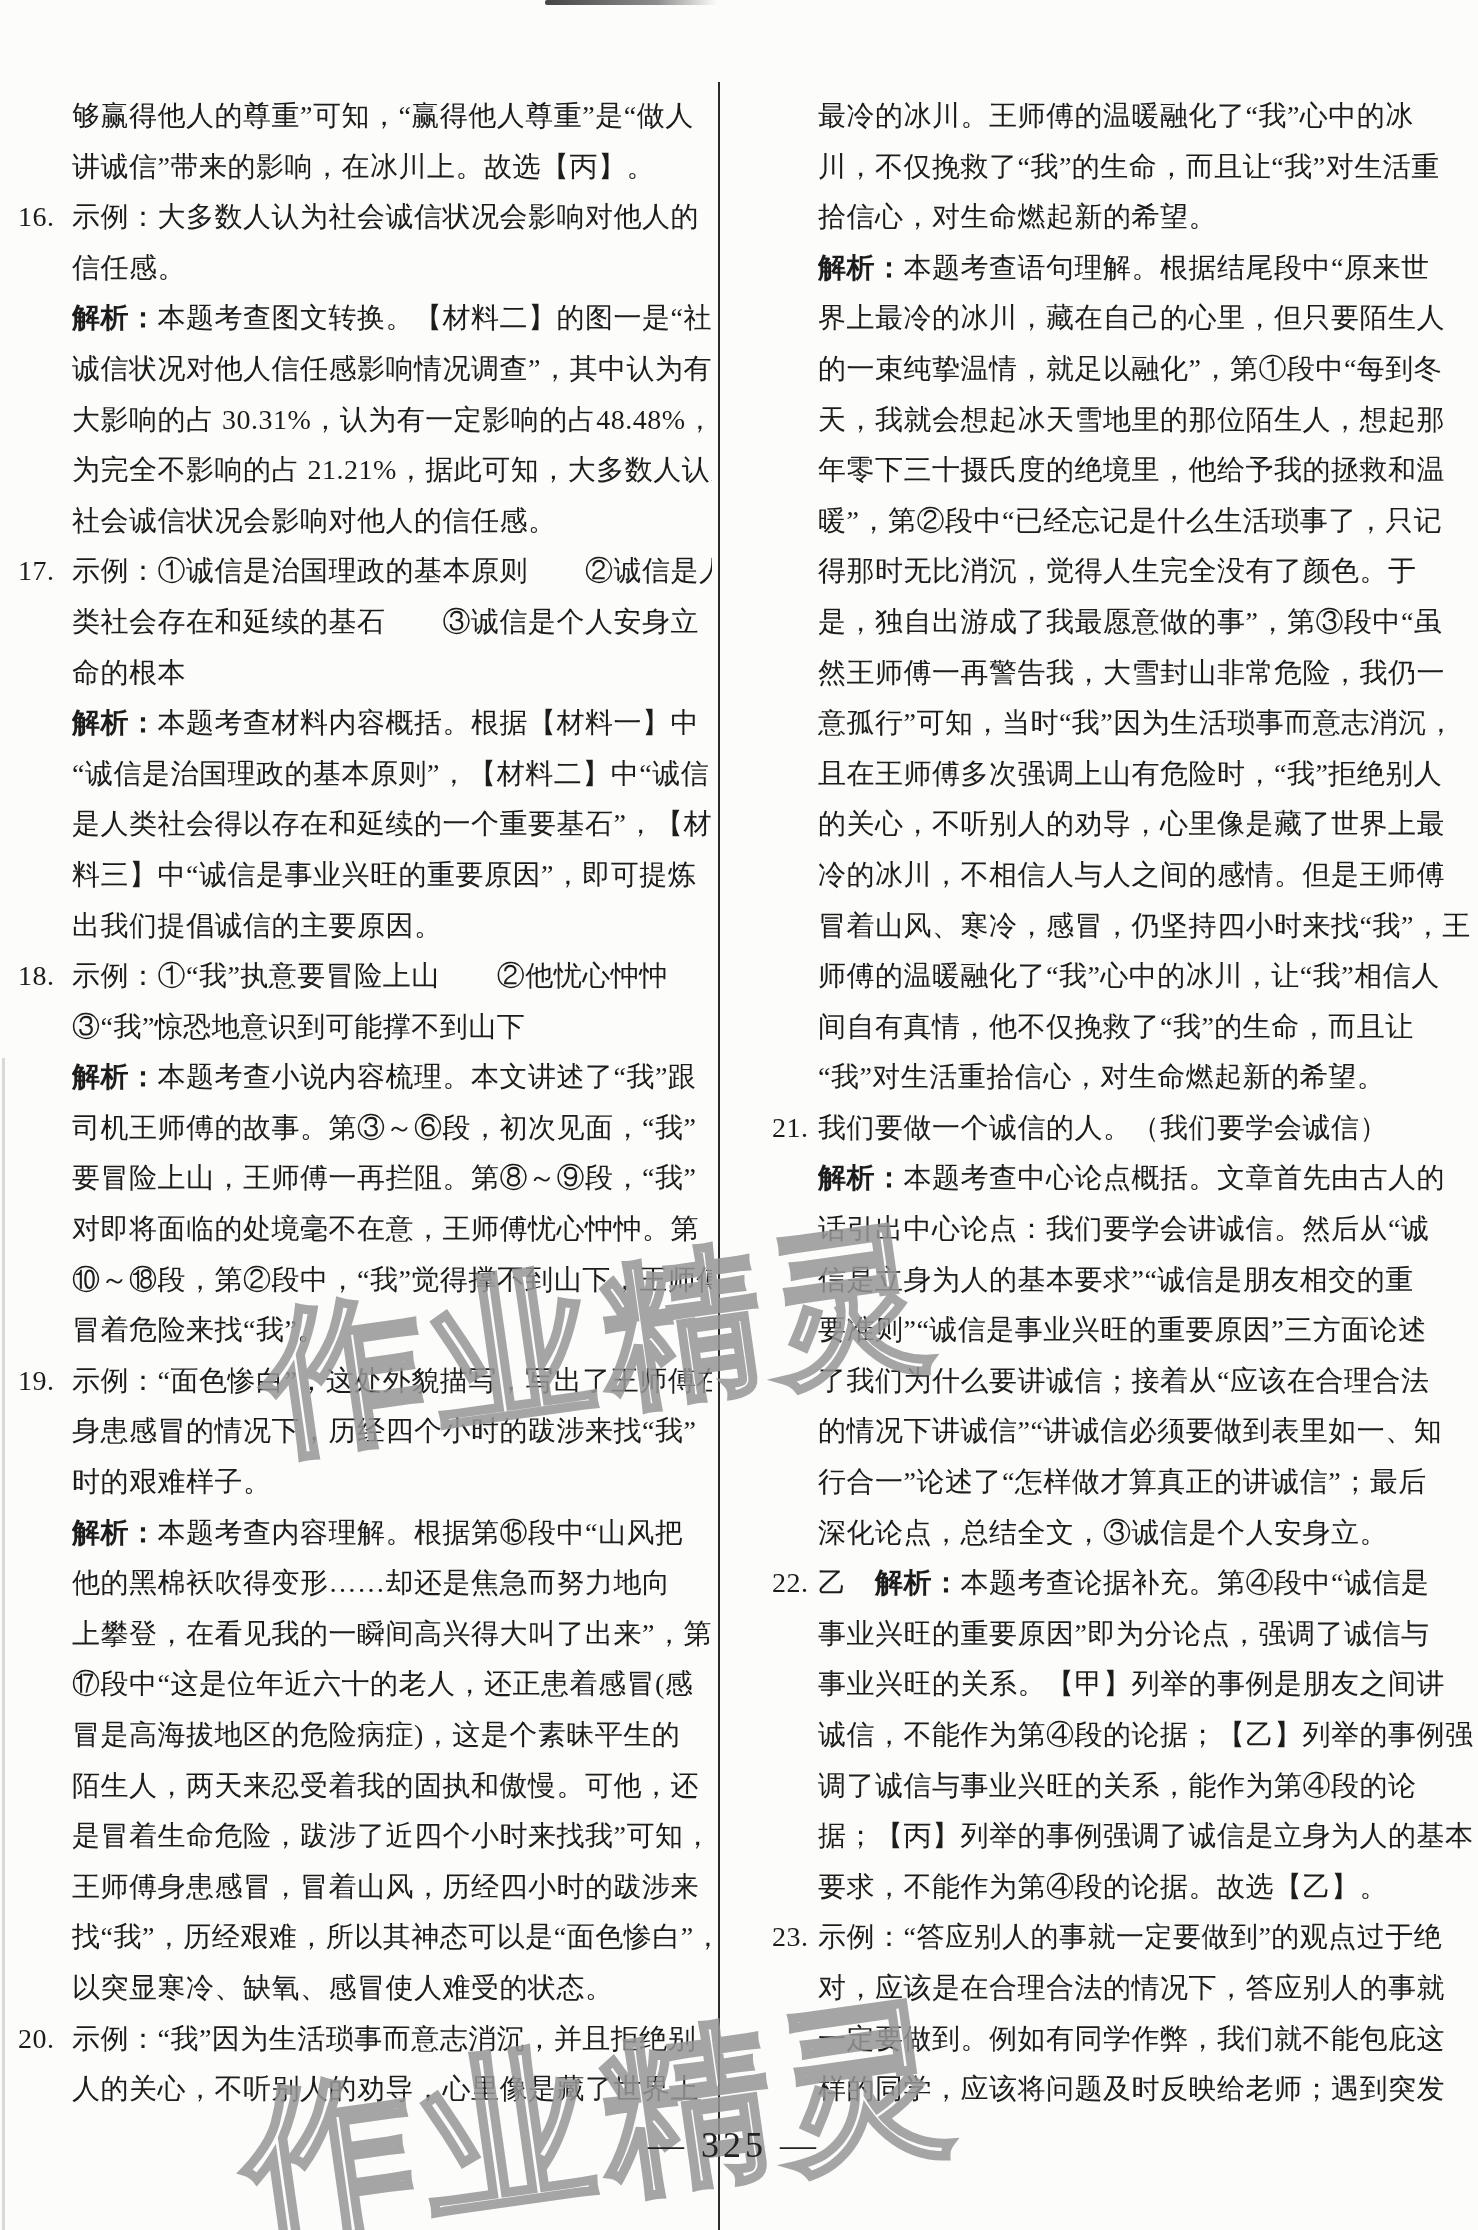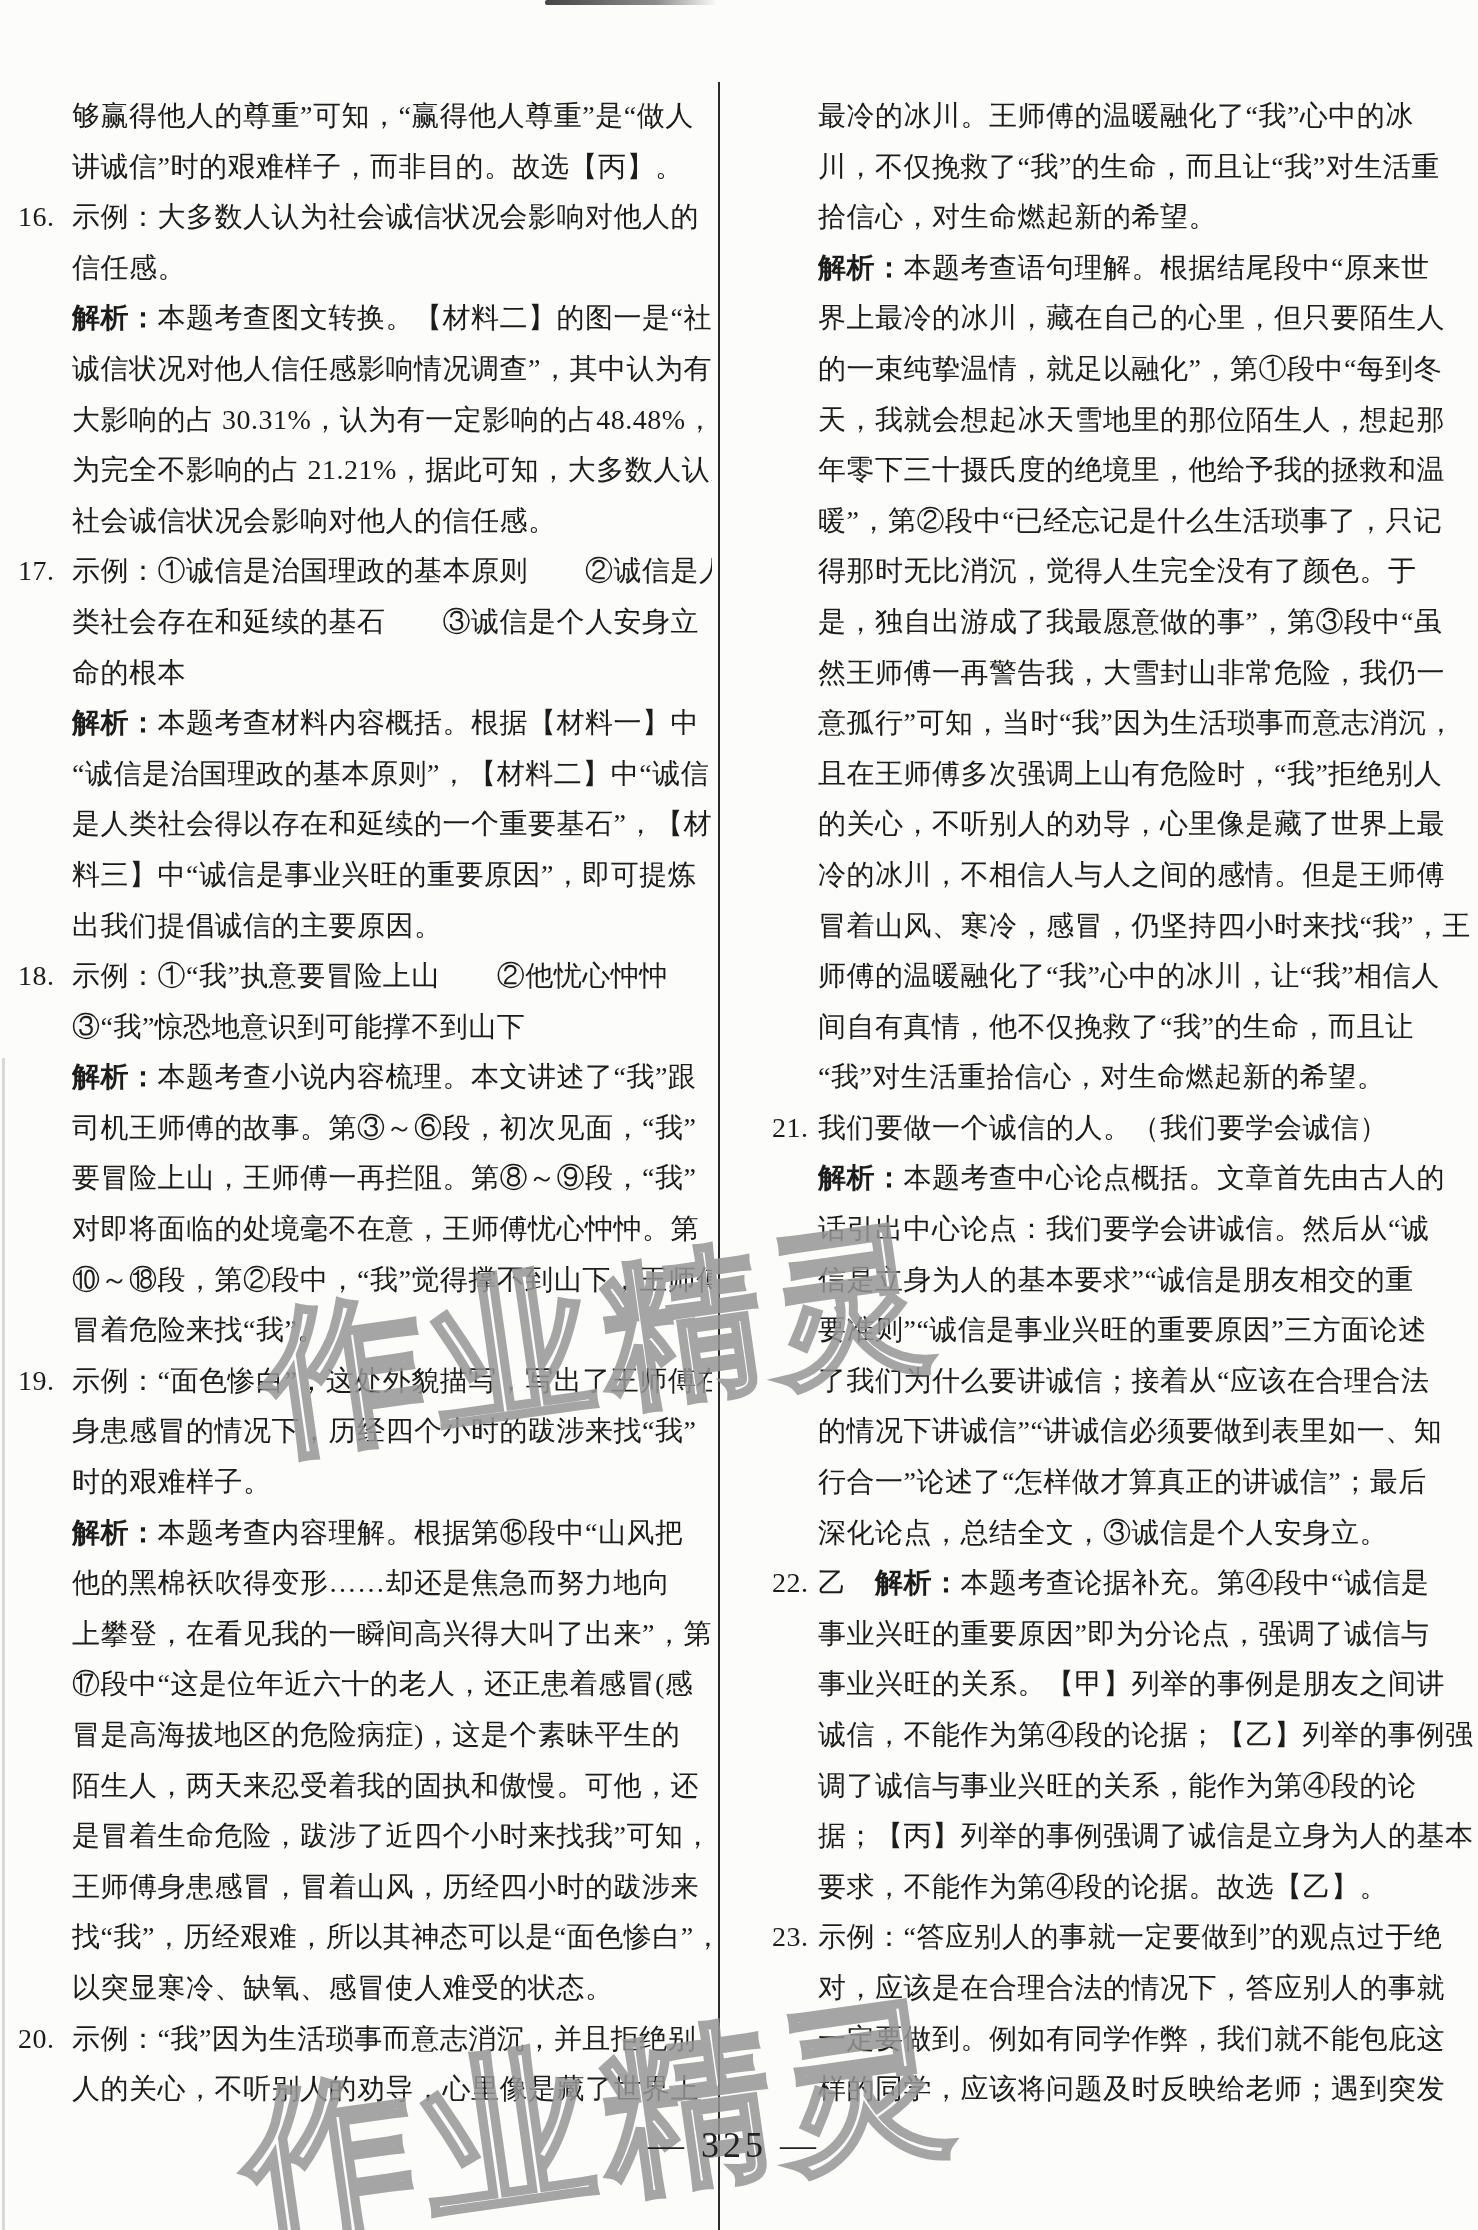--- a/index.html
+++ b/index.html
@@ -69,21 +69,21 @@
 <div class="page">
   <div class="artifact-top"></div>
   <div class="artifact-left"></div>
   <div class="divider"></div>
 
   <div class="col left" id="col-left">
       <div class="line">
         <span class="txt"><span>够赢得他人的尊重”可知，“赢得他人尊重”是“做人</span></span>
       </div>
       <div class="line">
-        <span class="txt"><span>讲诚信”时的艰难样子，而非目的。故选【丙】。</span></span>
+        <span class="txt"><span>讲诚信”带来的影响，在冰川上。故选【丙】。</span></span>
       </div>
       <div class="line">
         <span class="num">16.</span>
         <span class="txt"><span>示例：大多数人认为社会诚信状况会影响对他人的</span></span>
       </div>
       <div class="line">
         <span class="txt"><span>信任感。</span></span>
       </div>
       <div class="line">
         <span class="txt"><span class="seg-b">解析：</span><span>本题考查图文转换。【材料二】的图一是“社会</span></span>

